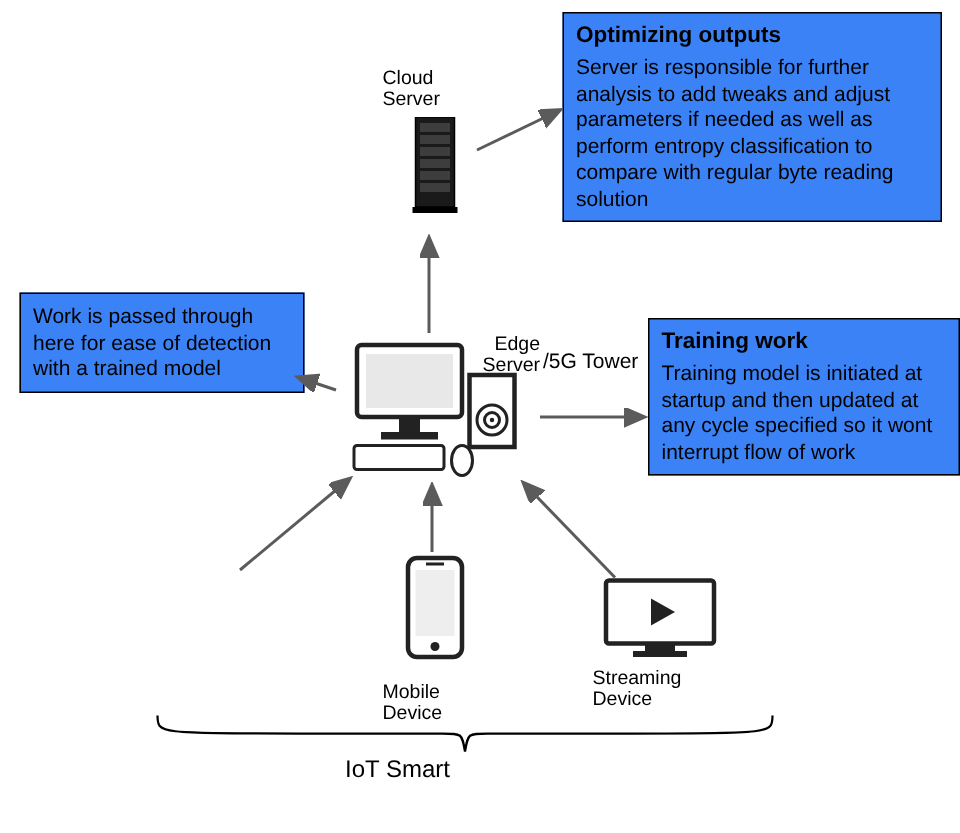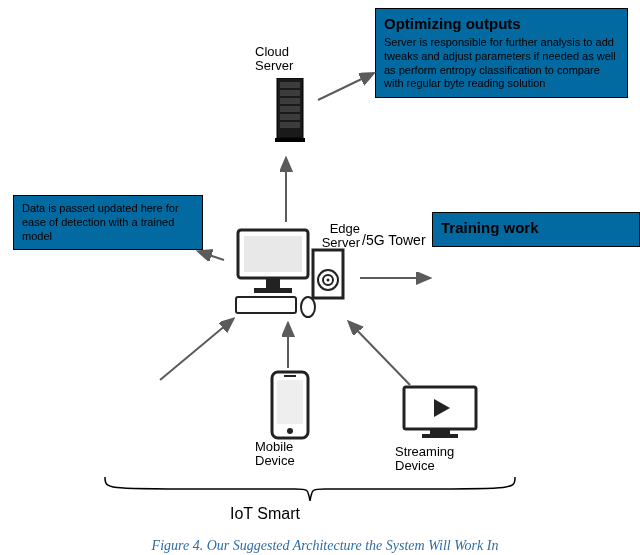--- a/index.html
+++ b/index.html
@@ -1,21 +1,21 @@
 <!DOCTYPE html>
 <html><head>
 <meta charset="utf-8">
 <style>
   html,body{margin:0;padding:0;width:640px;height:555px;background:#fff;font-family:Arial,Helvetica,sans-serif;overflow:hidden}
   .stage{position:relative;width:640px;height:555px}
   .node{position:absolute}
   .label{font-size:13px;color:#000;text-align:left;line-height:1.1}
-  .callout{position:absolute;border:1px solid #000;background:#0369a1;padding:6px 8px}
+  .callout{position:absolute;border:1px solid #000;background:#3b82f6;padding:6px 8px}
   .callout h3{margin:0 0 4px 0;font-size:15px;font-weight:700}
-  .callout p{margin:0;font-size:11px;line-height:1.25}
+  .callout p{margin:0;font-size:14px;line-height:1.25}
   .arrow{position:absolute;stroke:#5b5b5b;fill:#5b5b5b}
   .caption{position:absolute;font-style:italic;color:#2e6da4;font-size:14px;font-family:"Times New Roman",serif}
   .brace{position:absolute;stroke:#000;fill:none}
   .edge-annot{position:absolute;font-size:14px;font-family:Liberation Sans, sans-serif;}
 </style>
 </head>
 <body>
 
 <div class="stage">
 
@@ -58,46 +58,47 @@
   <div class="edge-annot" style="left:362px;top:232px">/5G Tower</div>
 
 
   <div class="node" style="left:255px;top:370px;width:70px">
     <svg width="44" height="70" viewBox="0 0 44 70" style="display:block;margin:0 auto">
       <rect x="4" y="2" width="36" height="66" rx="6" fill="#fff" stroke="#222" stroke-width="3"></rect>
       <rect x="9" y="10" width="26" height="44" fill="#eee"></rect>
       <circle cx="22" cy="61" r="3" fill="#222"></circle>
       <rect x="16" y="5" width="12" height="2" fill="#222"></rect>
     </svg>
-    <div class="label" style="margin-top:0;white-space:pre-line">Mobile
+    <div class="label" style="margin-top:14px;white-space:pre-line">Mobile
 Device</div>
   </div>
 
   <div class="node" style="left:395px;top:383px;width:90px">
     <svg width="80" height="58" viewBox="0 0 80 58" style="display:block;margin:0 auto">
       <rect x="4" y="4" width="72" height="42" rx="2" fill="#fff" stroke="#222" stroke-width="3"></rect>
       <polygon points="34,16 34,34 50,25" fill="#222"></polygon>
       <rect x="30" y="46" width="20" height="5" fill="#222"></rect>
       <rect x="22" y="51" width="36" height="4" fill="#222"></rect>
     </svg>
     <div class="label" style="margin-top:4px;white-space:pre-line">Streaming
 Device</div>
   </div>
 
   <div class="callout" style="left:375px;top:8px;width:235px">
     <h3>Optimizing outputs</h3>
     <p>Server is responsible for further analysis to add tweaks and adjust parameters if needed as well as perform entropy classification to compare with regular byte reading solution</p>
   </div>
 
   <div class="callout" style="left:13px;top:195px;width:172px">
-    <p>Data is passed updated here for ease of detection with a trained model</p>
+    <p>Work is passed through here for ease of detection with a trained model</p>
   </div>
 
   <div class="callout" style="left:432px;top:212px;width:190px">
     <h3>Training work</h3>
+    <p>Training model is initiated at startup and then updated at any cycle specified so it wont interrupt flow of work</p>
   </div>
 
   <svg class="arrow" width="640" height="555" style="left:0;top:0;position:absolute;pointer-events:none">
     <defs>
       <marker id="ah" markerWidth="8" markerHeight="8" refX="6" refY="3" orient="auto">
         <path d="M0,0 L7,3 L0,6 Z" fill="#5b5b5b"></path>
       </marker>
     </defs>
 
     <line x1="286" y1="222" x2="286" y2="160" stroke="#5b5b5b" stroke-width="2" marker-end="url(#ah)"></line>
@@ -113,15 +114,14 @@
     <line x1="288" y1="368" x2="288" y2="325" stroke="#5b5b5b" stroke-width="2" marker-end="url(#ah)"></line>
 
     <line x1="410" y1="385" x2="350" y2="323" stroke="#5b5b5b" stroke-width="2" marker-end="url(#ah)"></line>
   </svg>
 
   <svg class="brace" width="420" height="40" style="left:100px;top:475px">
     <path d="M5 2 C5 14,5 14,100 14 L195 14 C208 14,208 14,210 26 C212 14,212 14,225 14 L320 14 C415 14,415 14,415 2" stroke="#000" stroke-width="1.5" fill="none"></path>
   </svg>
   <div class="label" style="position:absolute;left:230px;top:505px;font-size:16px;width:160px">IoT Smart</div>
 
-  <div class="caption" style="left:95px;top:538px;width:460px;text-align:center">Figure 4. Our Suggested Architecture the System Will Work In</div>
 
 </div>
 
 </body></html>

